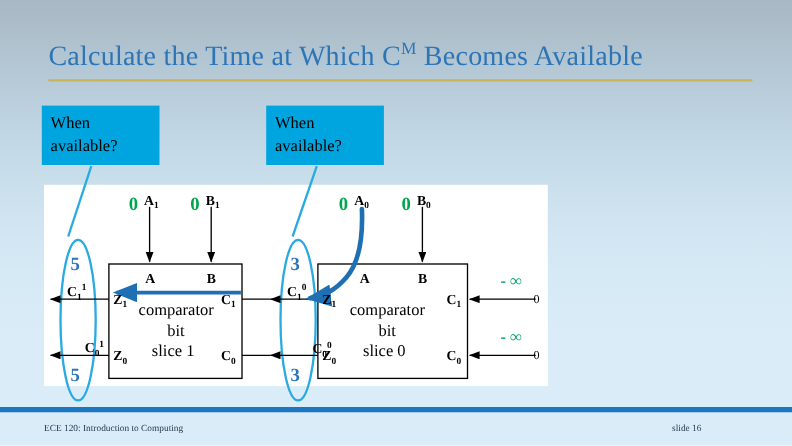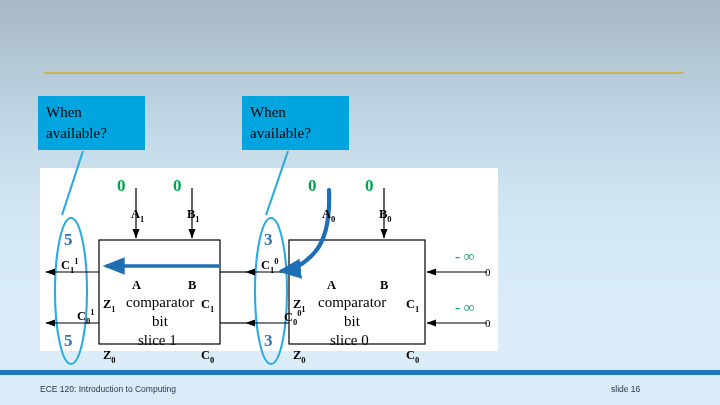--- a/index.html
+++ b/index.html
@@ -66,50 +66,51 @@
     color:#000000;
     white-space:nowrap;
   }
   .green  { color:#00A54F; font-weight:bold; font-family:"Liberation Serif", serif; }
   .blue-n { color:#2E75B6; font-weight:bold; }
   .teal   { color:#0E9E68; font-weight:bold; }
   .sub    { font-size:0.68em; vertical-align:sub; }
   .sup    { font-size:0.68em; vertical-align:super; }
 
   .bigzero { font-size:17px; }
-  .portlbl { font-size:12.5px; font-weight:bold;margin-top:32px; }
-  .blocktxt{ font-size:15px;margin-top:20px; }
+  .portlbl { font-size:12.5px; font-weight:bold; }
+  .blocktxt{ font-size:15px; }
   .ellipnum{ font-size:17px; }
   .cnode   { font-size:12.5px; font-weight:bold; }
   .inf     { font-size:15px; }
   .zeroval { font-size:11px; }
 
   
   #footer-bar {
     position:absolute; left:0; top:370px; width:720px; height:5px;
     background:#1C77C0;
   }
   #footer-bg {
     position:absolute; left:0; top:375px; width:720px; height:30px;
     background:#D9ECF8;
   }
   .foot {
     position:absolute; top:384px;
-    font-family:Liberation Sans, sans-serif;
+    font-family:Liberation Serif, serif;
     font-size:8.5px; color:#1F3648; white-space:nowrap;text-align:center;
   }
   #foot-course { left:40px; }
   #foot-copy   { left:264px; }
   #foot-slide  { left:611px; }
 </style>
 </head>
 <body>
 
 <div id="slide">
 
+  <div id="title"><span>Calculate the Time at Which C</span><sup>M</sup><span> Becomes Available</span></div>
   <div id="title-rule"></div>
 
   <div class="callout" id="callout-left">When
 available?</div>
   <div class="callout" id="callout-right">When
 available?</div>
 
   <div id="panel"></div>
 
   <svg id="art" viewBox="0 0 720 405">

